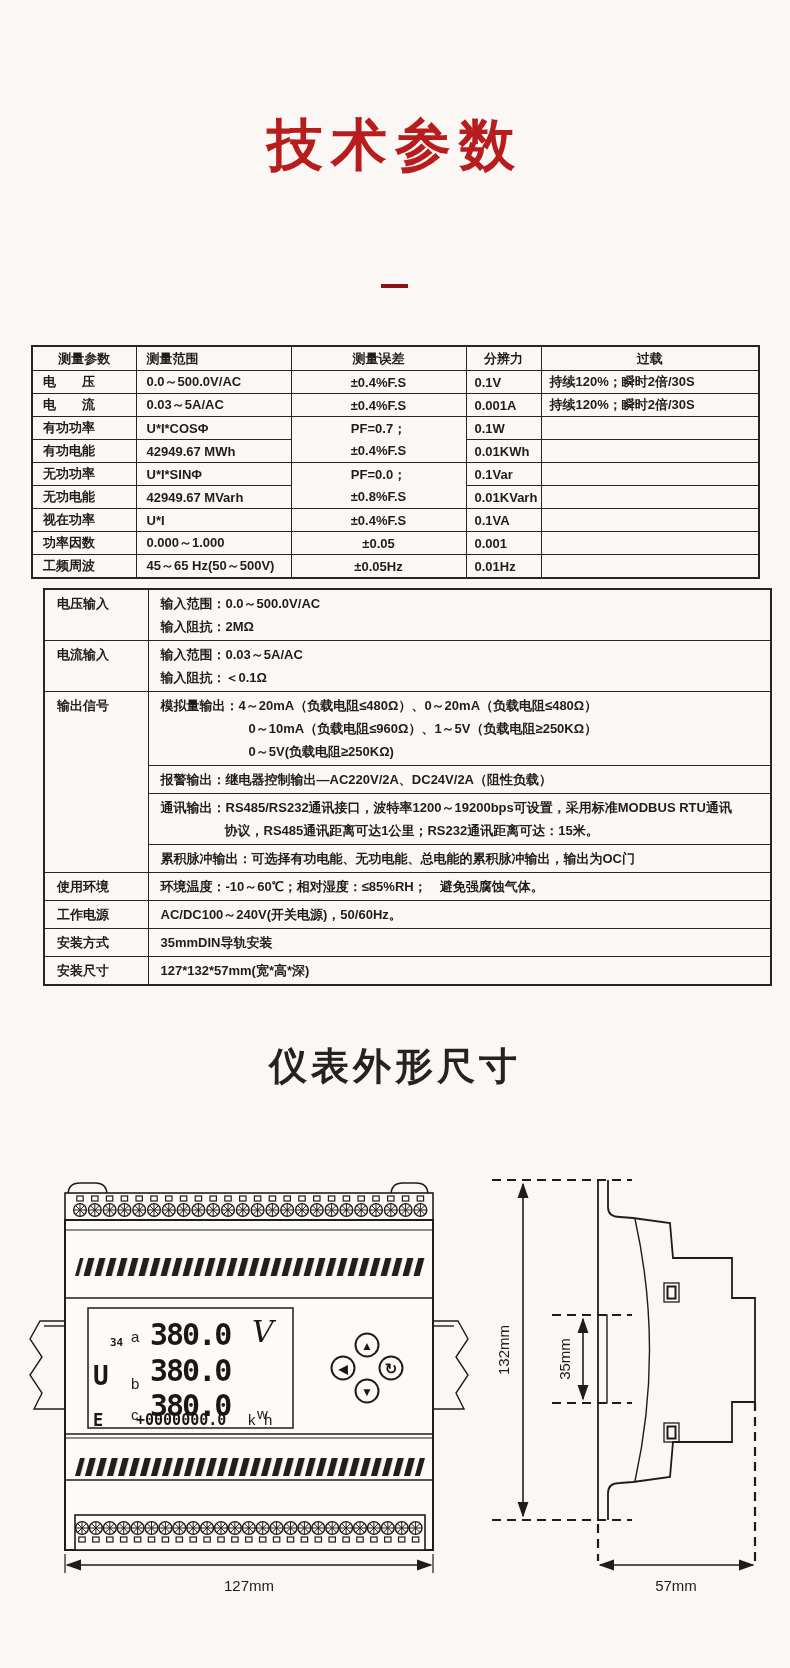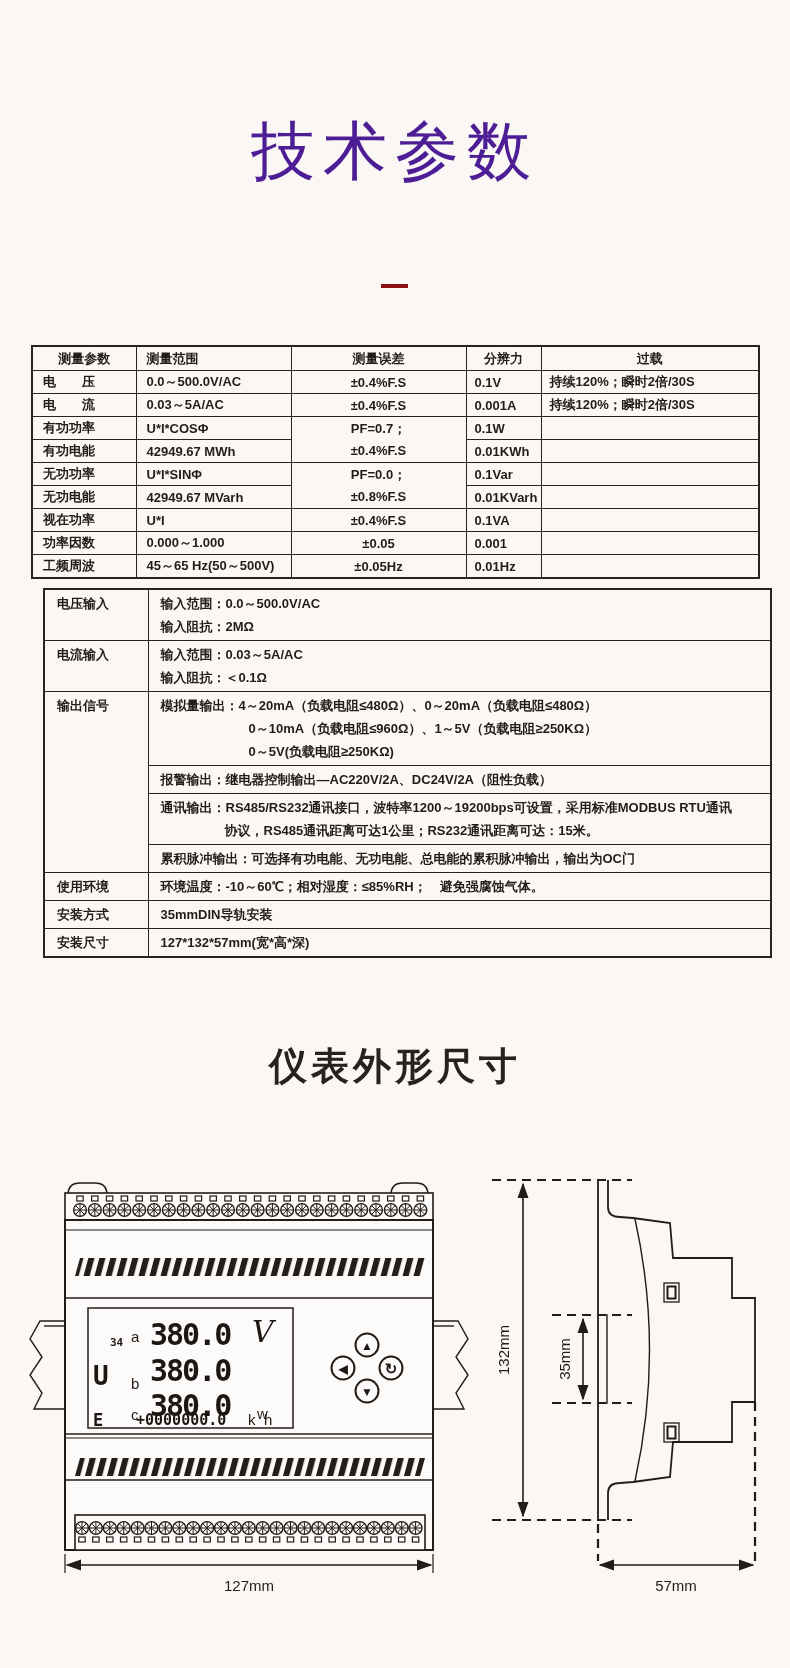--- a/index.html
+++ b/index.html
@@ -1,19 +1,19 @@
 <!DOCTYPE html>
 <html><head>
 <meta charset="utf-8">
 <style>
   html,body{margin:0;padding:0;background:#e9e6e4;}
   .page{position:relative;width:790px;height:1668px;margin:0 auto;background:#faf7f5;
         font-family:"Liberation Sans",sans-serif;color:#221c18;overflow:hidden;}
   .main-title{position:absolute;top:108px;left:0;width:100%;text-align:center;
-        font-size:64px;font-weight:normal;letter-spacing:8px;color:#4c1d95;}
+        font-size:56px;font-weight:bold;letter-spacing:8px;color:#b91c1c;}
   .accent-dash{position:absolute;top:284px;left:381px;width:27px;height:4px;background:#8b1212;}
 
   
   table{border-collapse:collapse;table-layout:fixed;padding-left:24px;}
   .spec-table{position:absolute;top:345px;left:31px;width:727px;font-size:13px;font-weight:bold;}
   .spec-table th,.spec-table td{border:1px solid #2a241f;padding:0;overflow:hidden;white-space:nowrap;}
   .spec-table{border:2px solid #2a241f;}
   .spec-table th{height:23px;font-weight:bold;text-align:center;}
   .spec-table td{height:22px;margin-left:12px;}
   .spec-table th.al,.spec-table td.al{text-align:left;padding-left:10px;}
@@ -175,20 +175,26 @@
         </div>
         <div class="blk">
           <div class="ln">累积脉冲输出：可选择有功电能、无功电能、总电能的累积脉冲输出，输出为OC门</div>
         </div>
       </td>
     </tr>
     <tr>
       <td class="lbl">使用环境</td>
       <td class="val">
             <div class="ln">环境温度：-10～60℃；相对湿度：≤85%RH；　避免强腐蚀气体。</div>
+          </td>
+    </tr>
+    <tr>
+      <td class="lbl">工作电源</td>
+      <td class="val">
+            <div class="ln">AC/DC100～240V(开关电源)，50/60Hz。</div>
           </td>
     </tr>
     <tr>
       <td class="lbl">安装方式</td>
       <td class="val">
             <div class="ln">35mmDIN导轨安装</div>
           </td>
     </tr>
     <tr>
       <td class="lbl">安装尺寸</td>

